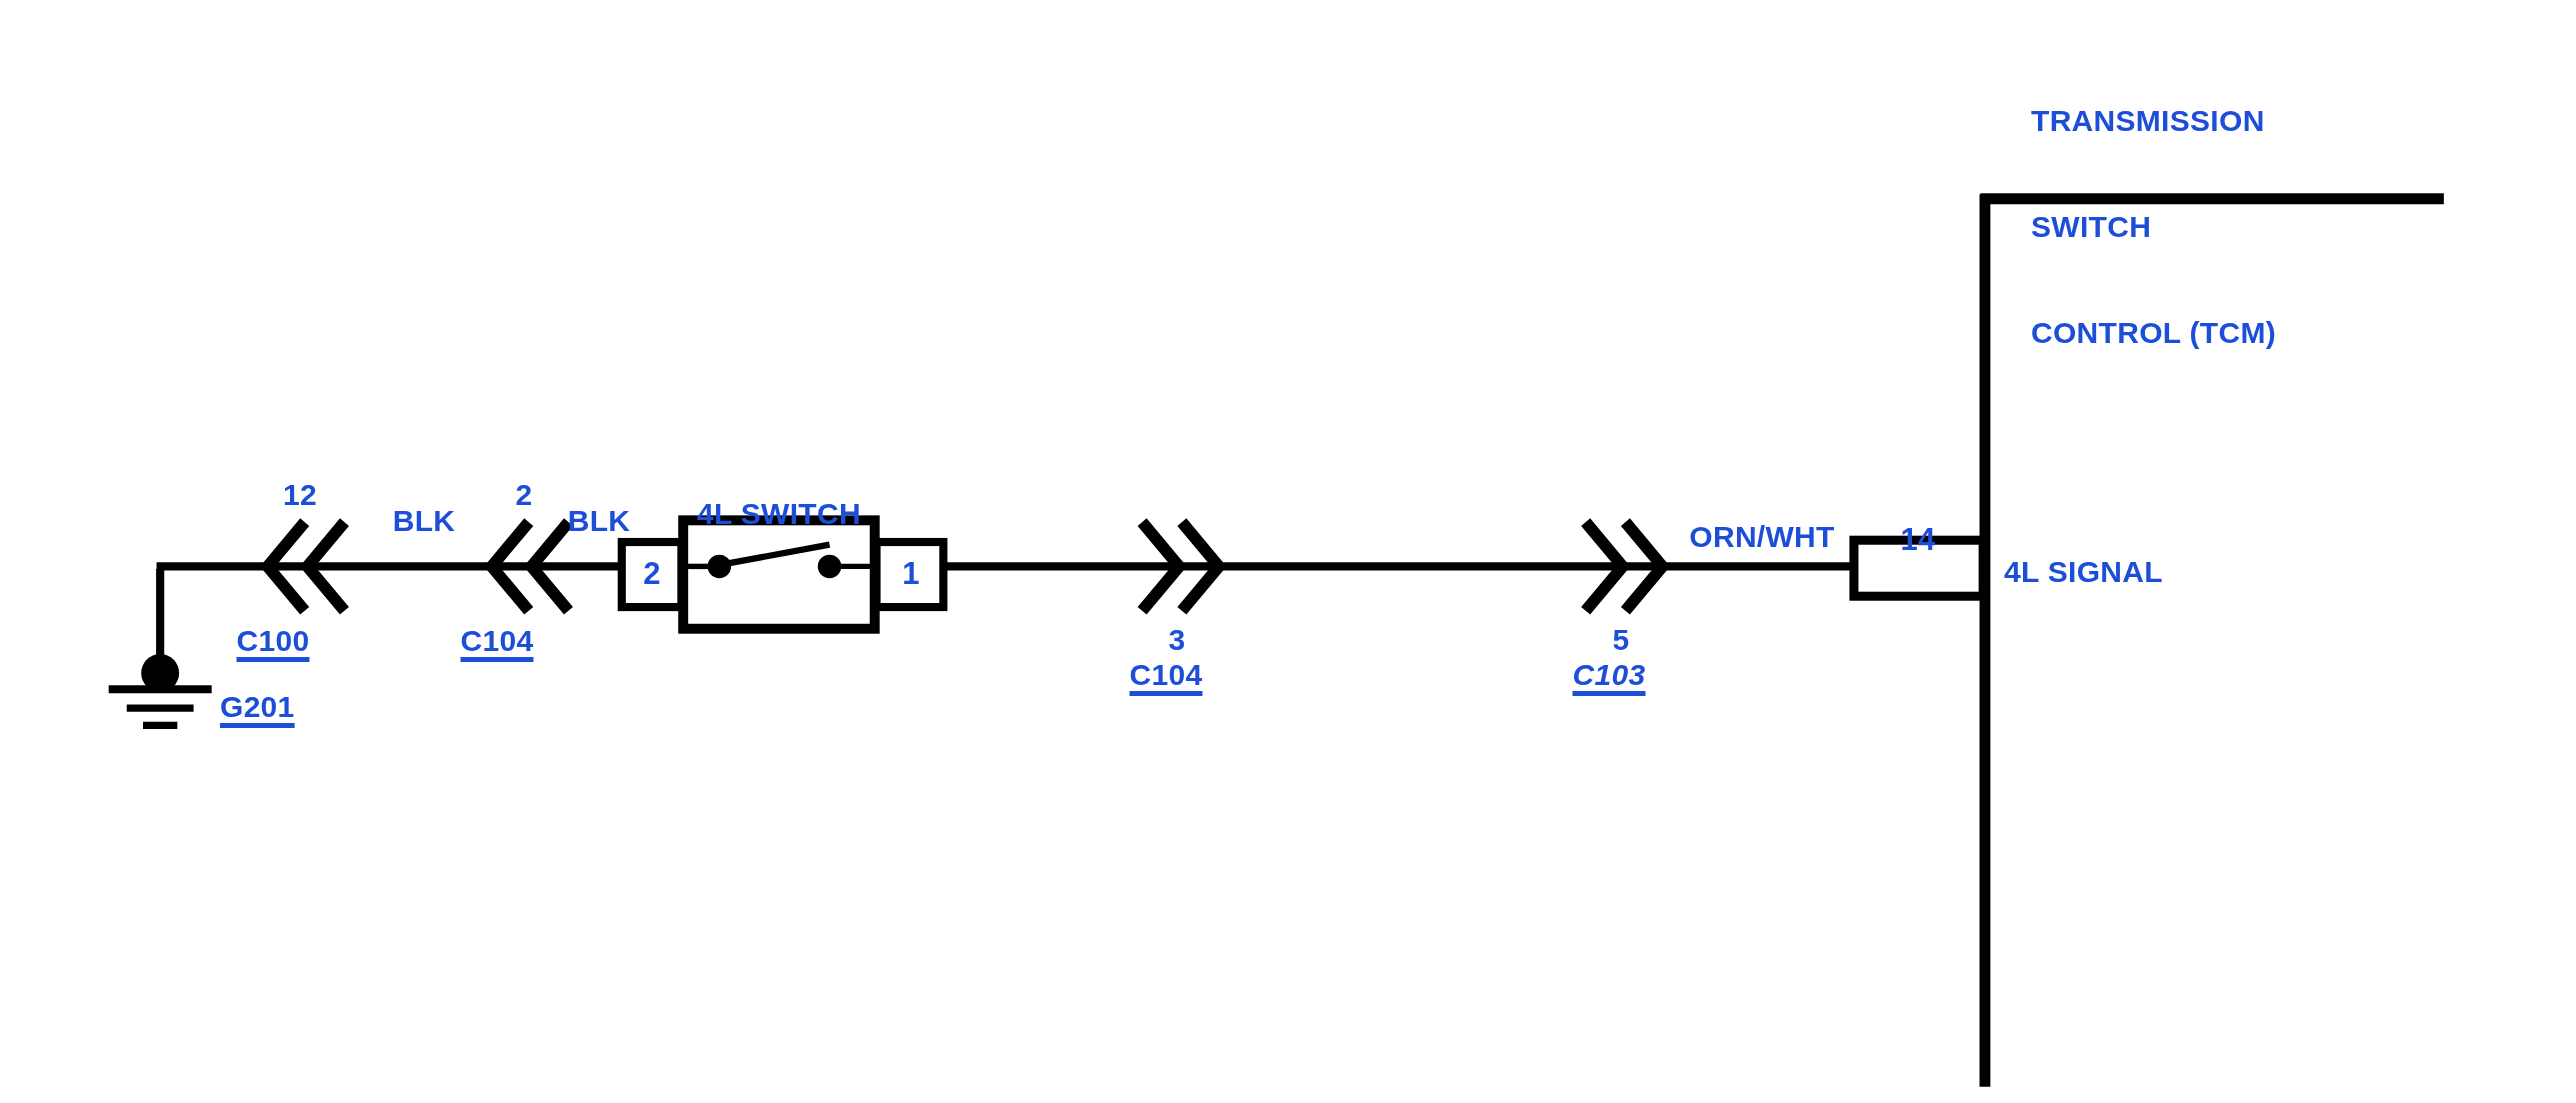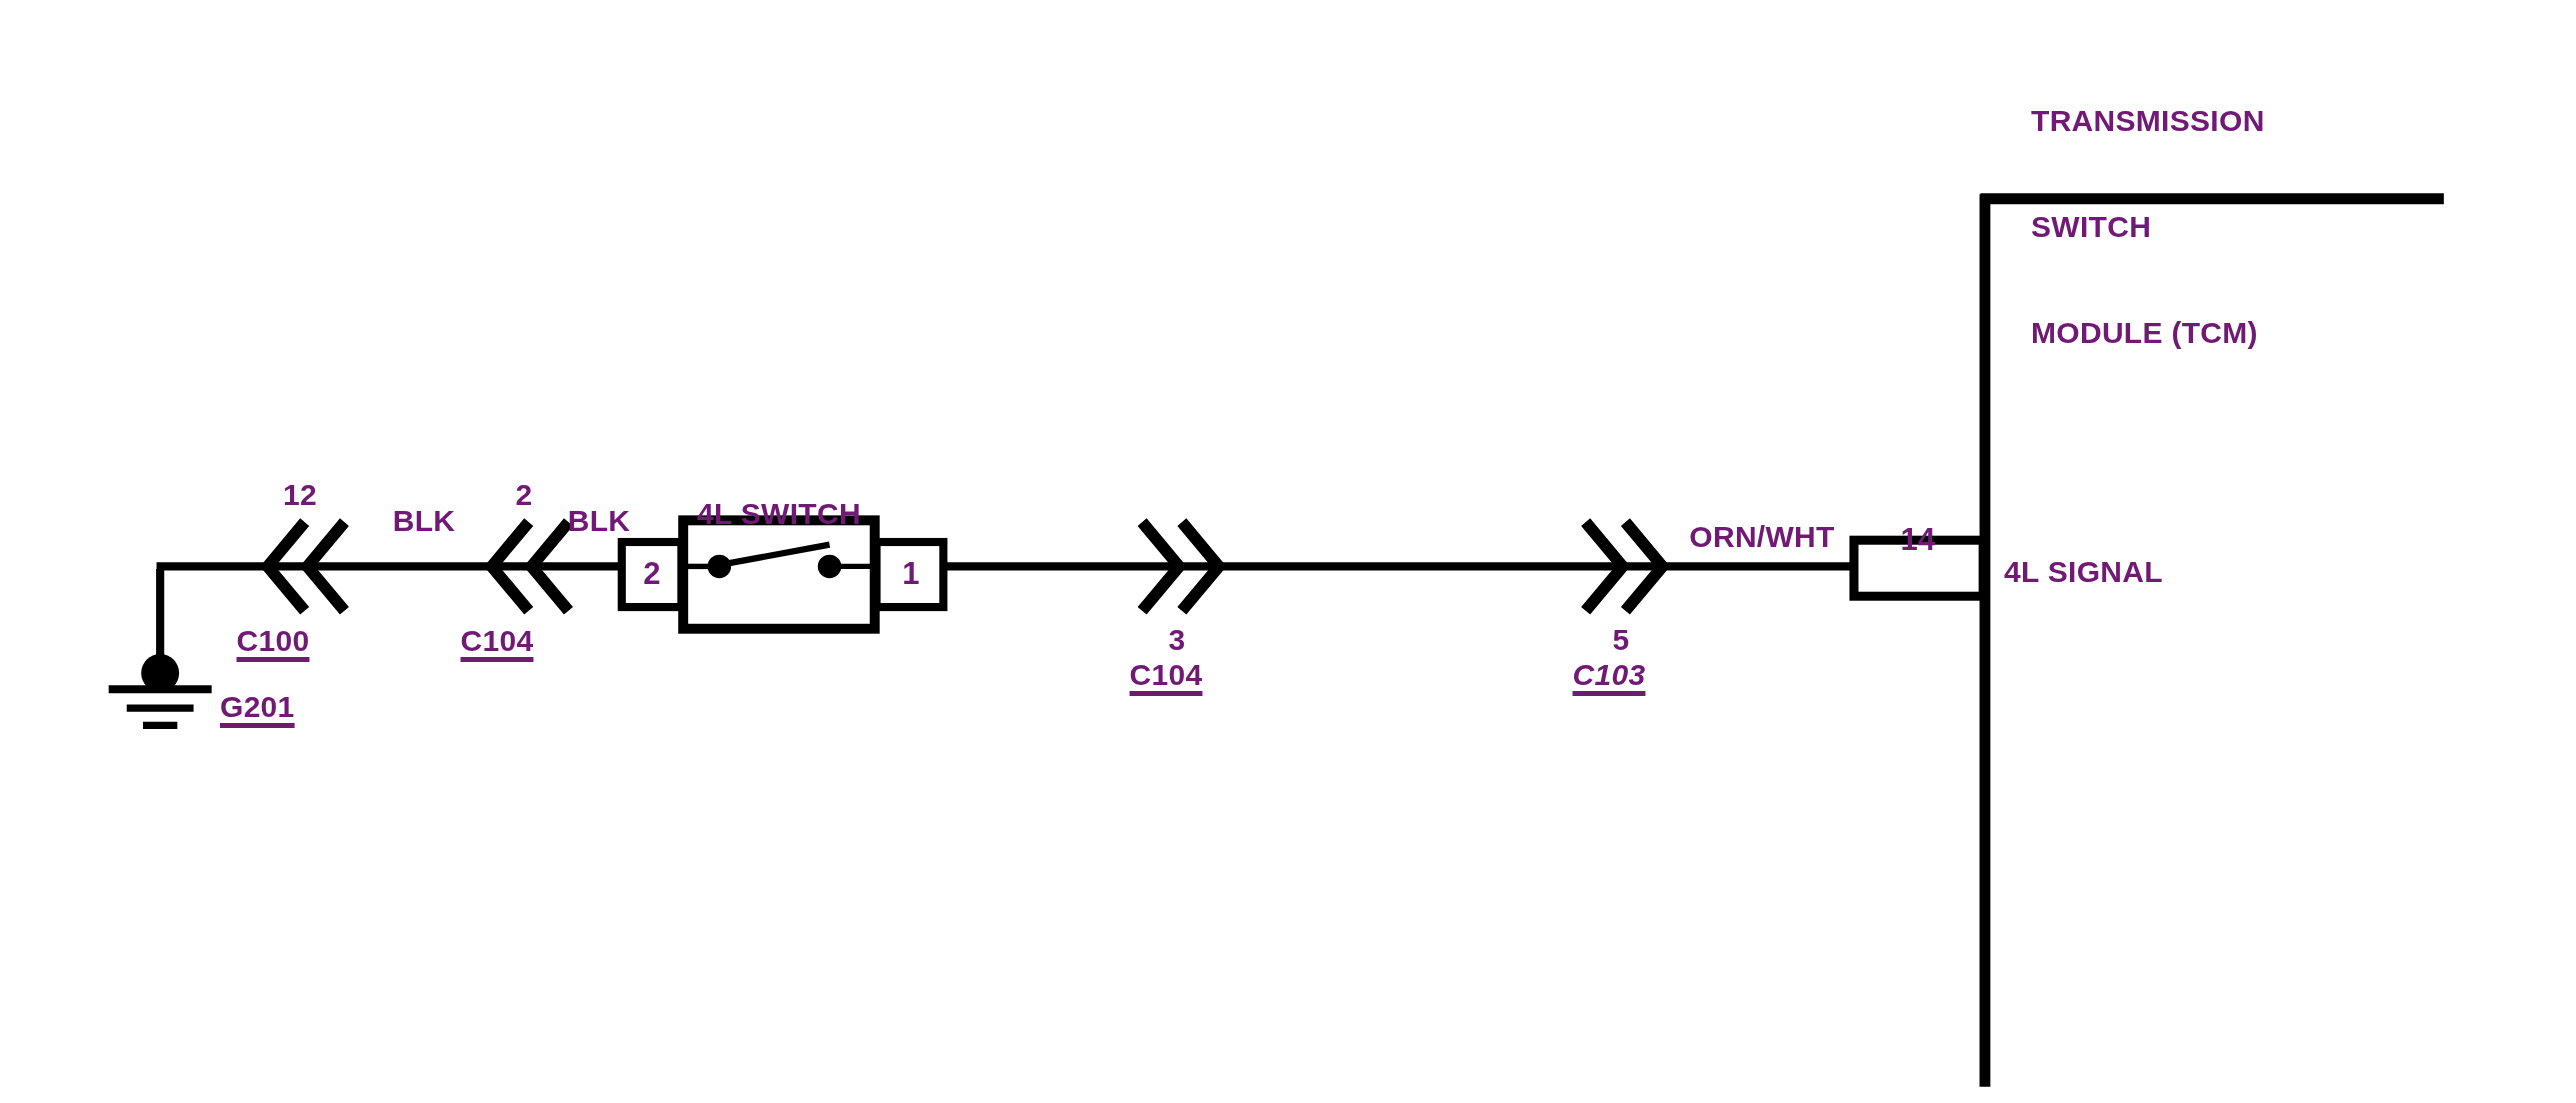--- a/index.html
+++ b/index.html
@@ -20,21 +20,21 @@
     left: 0;
     top: 0;
     width: 2576px;
     height: 1103px;
     display: block;
   }
   .lbl {
     position: absolute;
     font-family: "Liberation Sans", sans-serif;
     font-weight: bold;
-    color: #701a75;
+    color: #1d4ed8;
     white-space: pre;
     line-height: 1.18;
     letter-spacing: 0.3px;
   }
   .lbl-md   { font-size: 30px; }
   .lbl-pin  { font-size: 30px; }
   .lbl-box  { font-size: 31px; }
   .lbl-title{ font-size: 30px; }
   .underline-lbl { text-decoration: underline; text-underline-offset: 6.3px; text-decoration-thickness: 4.5px; }
   .ctr { transform: translateX(-50%); }
@@ -135,17 +135,17 @@
 
   <div class="lbl lbl-md ctr" style="left:1762px; top:519px;">ORN/WHT</div>
 
   <div class="lbl lbl-box ctr" style="left:1918px; top:522px;">14</div>
 
   <div class="lbl lbl-md" style="left:2004px; top:554px;">4L SIGNAL</div>
 
   <div class="lbl lbl-title" style="left:2031px; top:32px;">
     <div>TRANSMISSION</div>
     <div>SWITCH</div>
-    <div>MODULE (TCM)</div>
+    <div>CONTROL (TCM)</div>
   </div>
 
 </div>
 
 
 </body></html>

